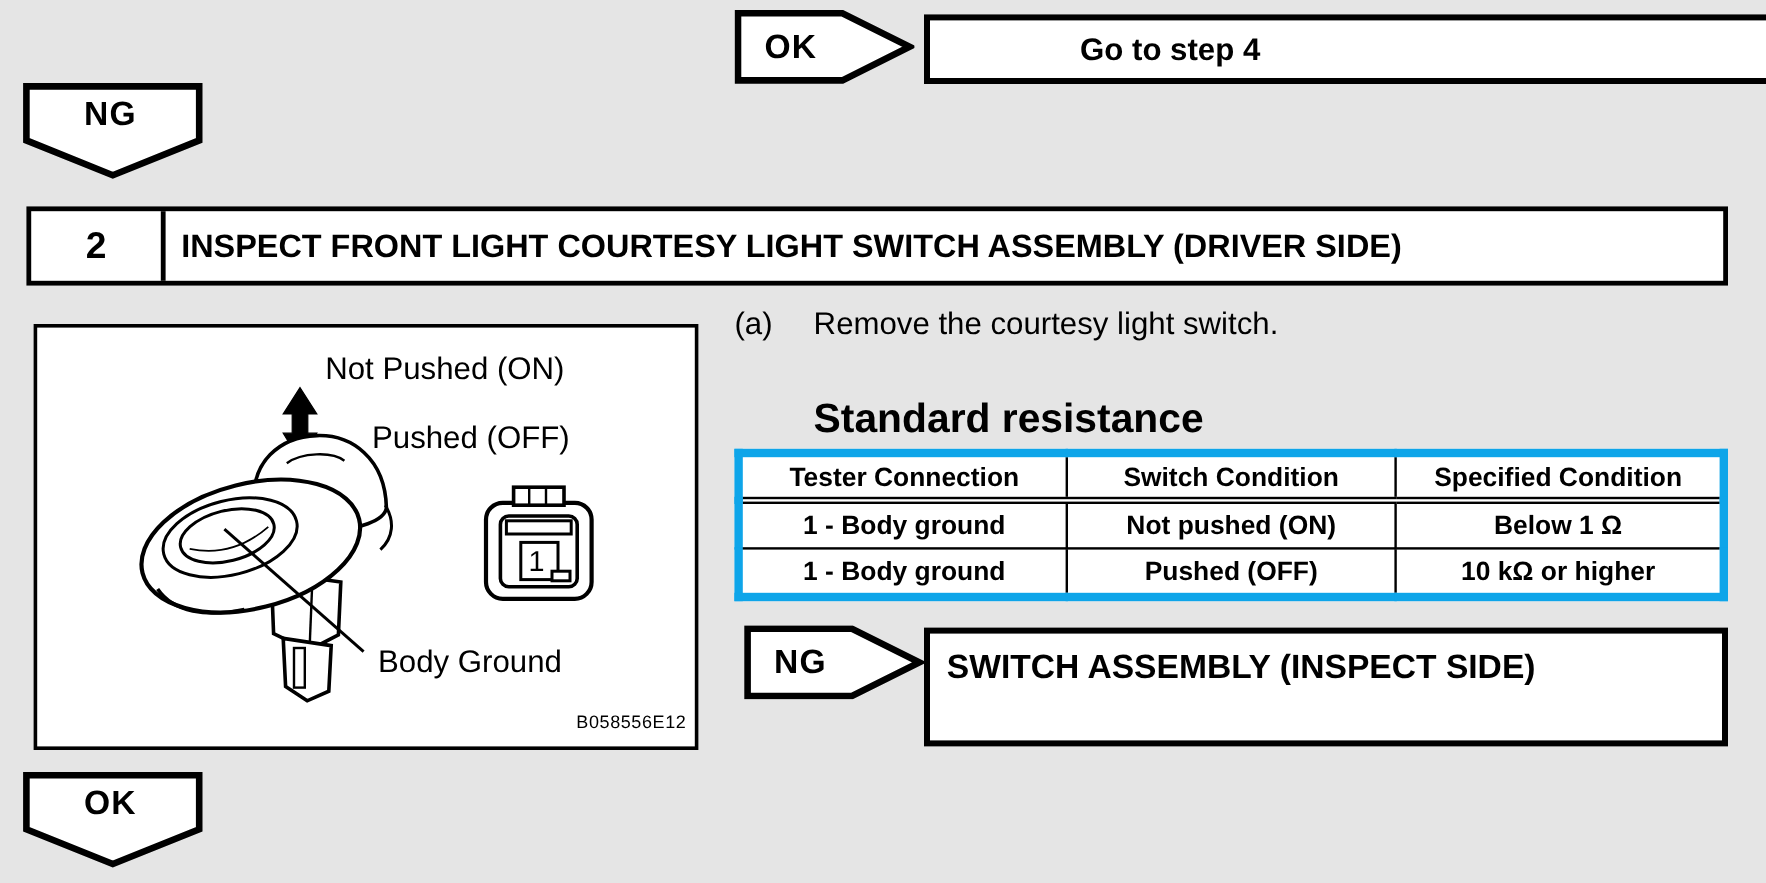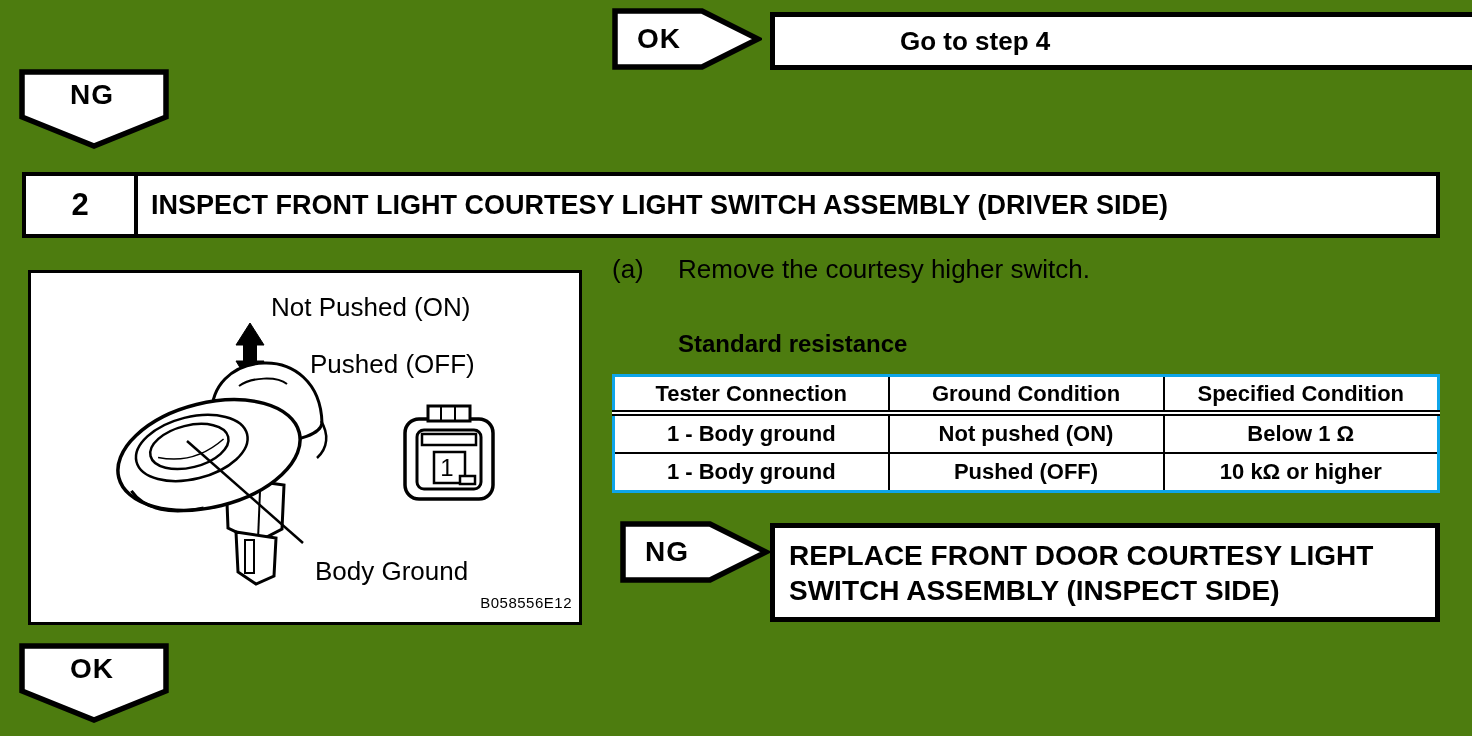--- a/index.html
+++ b/index.html
@@ -1,16 +1,16 @@
 <!DOCTYPE html>
 <html><head>
 <meta charset="utf-8">
 <style>
   html,body{margin:0;padding:0;background:#fff;}
-  .page{position:relative;width:1472px;height:736px;background:#4d7c0f;color:#000;
+  .page{position:relative;width:1472px;height:736px;background:#e5e5e5;color:#000;
         font-family:"Liberation Sans",sans-serif;overflow:hidden;}
 
   
   .arrow-right{position:absolute;width:150px;height:62px;}
   .arrow-right svg,.arrow-down svg{display:block;width:100%;height:100%;}
   .arrow-right .lbl{position:absolute;left:0;top:0;width:94px;height:100%;
         display:flex;align-items:center;justify-content:center;
         font-weight:700;font-size:28px;letter-spacing:1px;}
   .arrow-down{position:absolute;width:152px;height:82px;}
   .arrow-down .lbl{position:absolute;left:0;top:4px;width:148px;height:46px;
@@ -36,25 +36,25 @@
   .figure-box{position:absolute;box-sizing:border-box;border:3px solid #000;background:#fff;}
   .fig-svg{position:absolute;left:0;top:0;}
   .fig-svg path,.fig-svg ellipse,.fig-svg rect,.fig-svg line,.fig-svg polygon{stroke:#000;}
   .fig-svg text{stroke:none;fill:#000;font-family:"Liberation Sans",sans-serif;}
   .fig-label{position:absolute;font-size:26px;white-space:nowrap;}
   .fig-code{position:absolute;font-size:15px;letter-spacing:0.5px;}
 
   
   .instr{position:absolute;left:612px;font-size:26px;white-space:nowrap;}
   .instr .marker{display:inline-block;width:66px;}
-  .subhead{position:absolute;font-size:24px;font-weight:700;white-space:nowrap;}
+  .subhead{position:absolute;font-size:34px;font-weight:700;white-space:nowrap;}
 
   
   .spec-table{position:absolute;border-collapse:collapse;table-layout:fixed;background:#fff;
-        border:3px solid #0ea5e9;}
+        border:7px solid #0ea5e9;}
   .spec-table th,.spec-table td{border:2.5px solid #000;text-align:center;vertical-align:middle;
         font-weight:700;font-size:22px;padding:0;}
   .spec-table th{height:33px;border-bottom:6px double #000;}
   .spec-table td{height:36px;}
 </style>
 </head>
 <body>
 
 <div class="page">
 
@@ -111,34 +111,34 @@
         <line x1="424" y1="133" x2="424" y2="148" stroke-width="2"></line>
         <rect x="386" y="157" width="64" height="59" rx="7" fill="none" stroke-width="3"></rect>
         <rect x="391" y="161" width="54" height="11" fill="none" stroke-width="2.5"></rect>
         <rect x="403" y="179" width="31" height="31" fill="none" stroke-width="2.5"></rect>
         <text x="416" y="203" font-size="24" text-anchor="middle">1</text>
         <rect x="429" y="203" width="15" height="8" fill="#fff" stroke-width="2.5"></rect>
       </g>
     </svg>
     <div class="fig-label" style="left:240px;top:19px;">Not Pushed (ON)</div>
     <div class="fig-label" style="left:279px;top:76px;">Pushed (OFF)</div>
-    <div class="fig-label" style="left:284px;top:263px;margin-top:20px;">Body Ground</div>
+    <div class="fig-label" style="left:284px;top:263px;">Body Ground</div>
     <div class="fig-code" style="right:7px;bottom:11px;">B058556E12</div>
   </div>
 
   <div class="instr" style="top:254px;">
-    <span class="marker">(a)</span><span>Remove the courtesy higher switch.</span>
+    <span class="marker">(a)</span><span>Remove the courtesy light switch.</span>
   </div>
   <div class="subhead" style="left:678px;top:330px;">Standard resistance</div>
 
   <table class="spec-table" style="left:612px;top:374px;width:828px;">
     <thead>
       <tr>
         <th>Tester Connection</th>
-        <th>Ground Condition</th>
+        <th>Switch Condition</th>
         <th>Specified Condition</th>
       </tr>
     </thead>
     <tbody>
       <tr>
         <td>1 - Body ground</td>
         <td>Not pushed (ON)</td>
         <td>Below 1 Ω</td>
       </tr>
       <tr>
@@ -149,21 +149,20 @@
     </tbody>
   </table>
 
   <div class="arrow-right" style="left:620px;top:521px;">
     <svg viewBox="0 0 150 62">
       <polygon class="conn-shape" points="3,3 90,3 146,31 90,59 3,59"></polygon>
     </svg>
     <span class="lbl">NG</span>
   </div>
   <div class="action-box" style="left:770px;top:523px;width:670px;height:99px;">
-    <div>REPLACE FRONT DOOR COURTESY LIGHT</div>
     <div>SWITCH ASSEMBLY (INSPECT SIDE)</div>
   </div>
 
   <div class="arrow-down" style="left:18px;top:642px;">
     <svg viewBox="0 0 152 82">
       <polygon class="conn-shape" points="4,4 148,4 148,49 76,78 4,49"></polygon>
     </svg>
     <span class="lbl">OK</span>
   </div>
 

